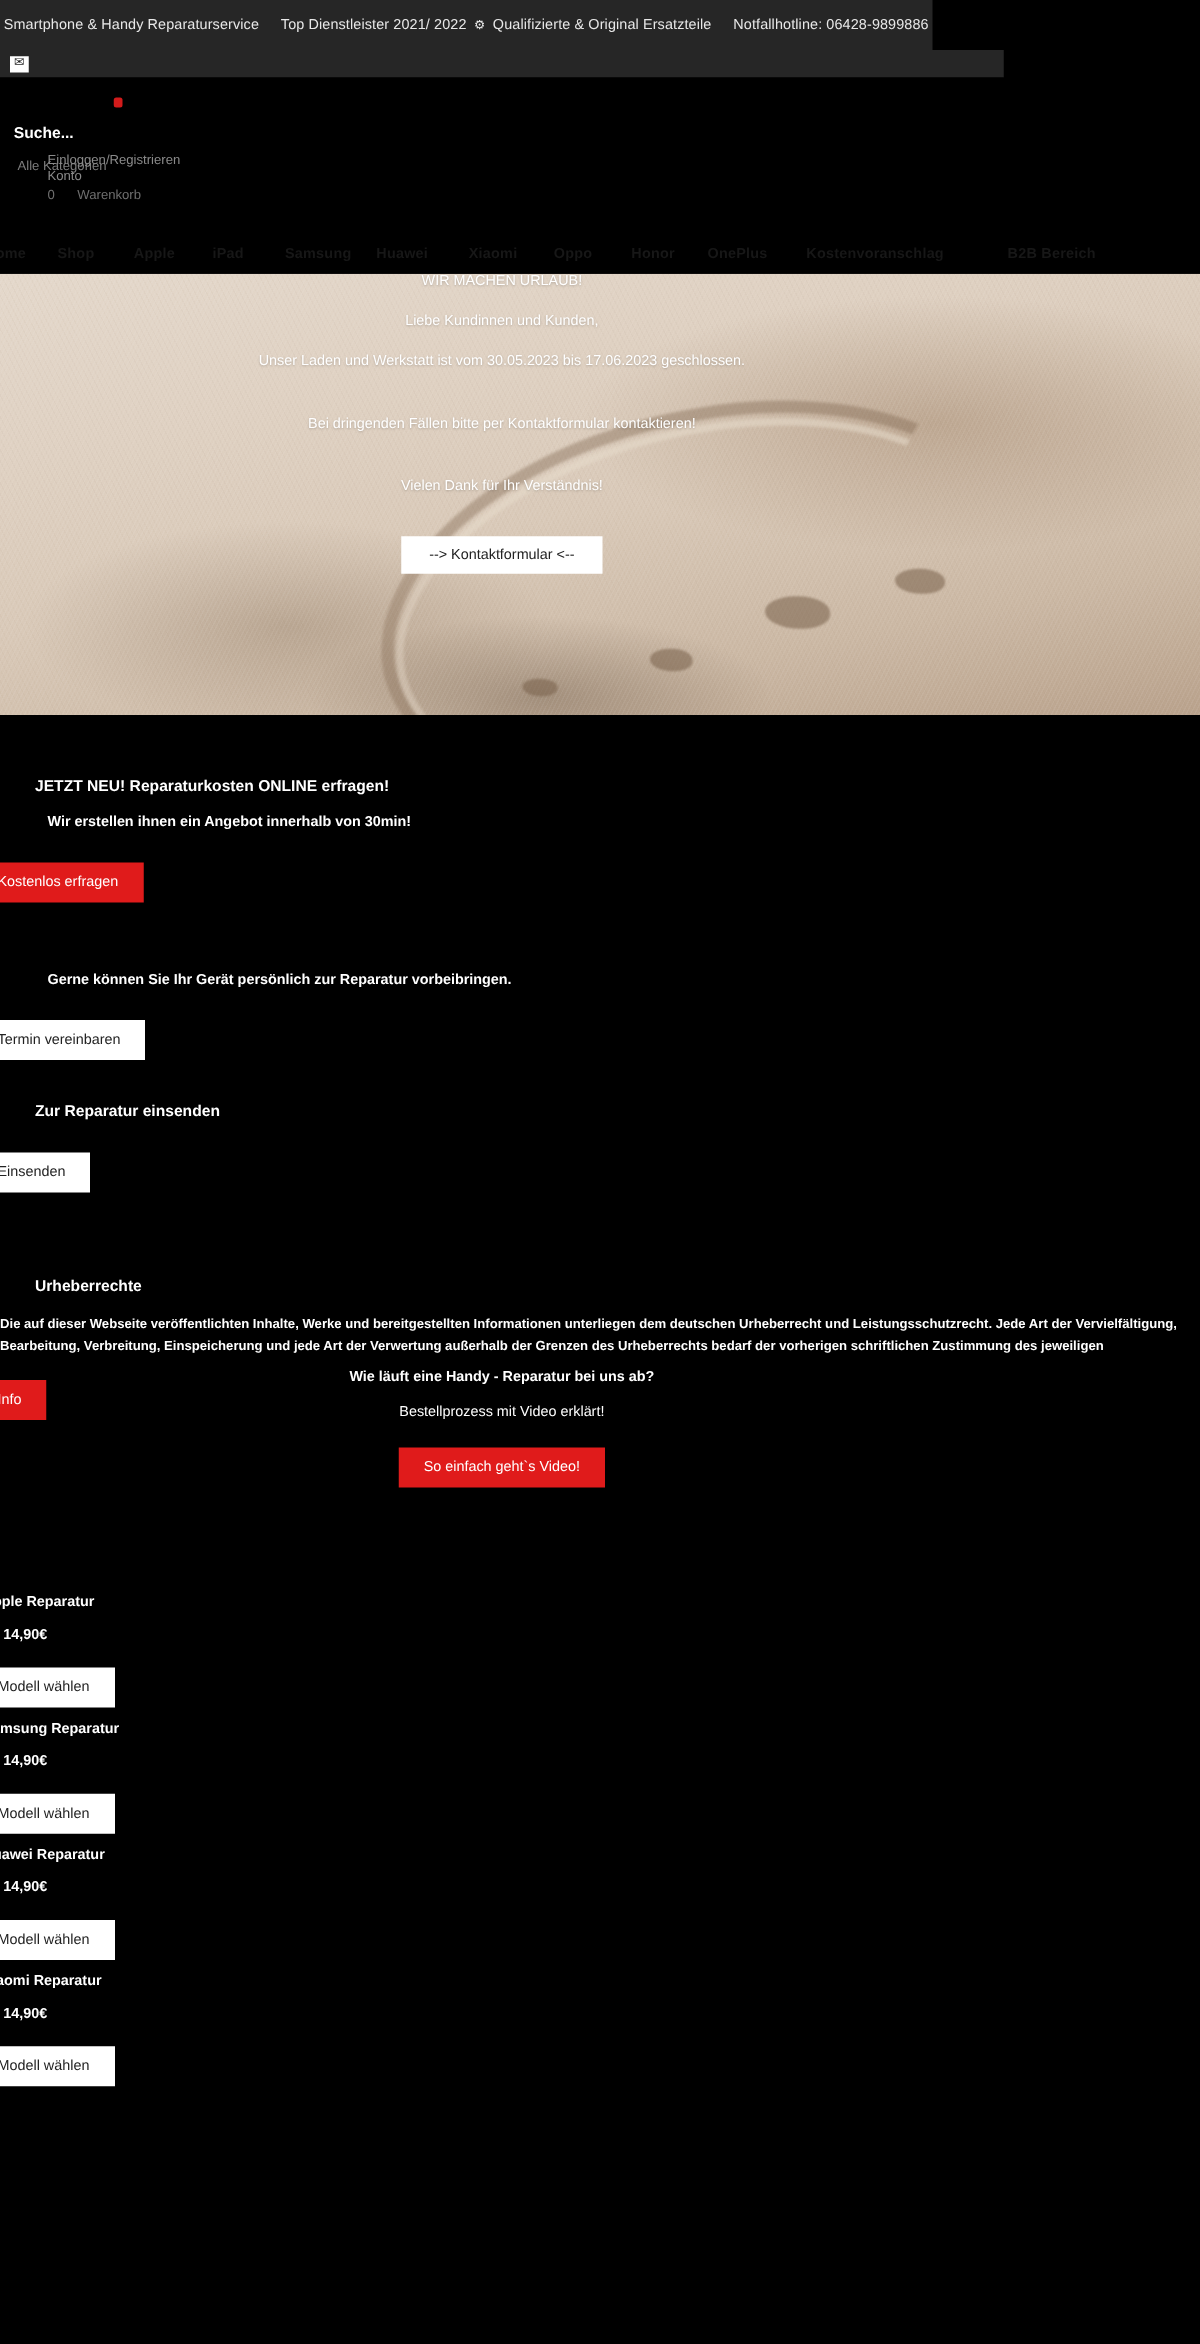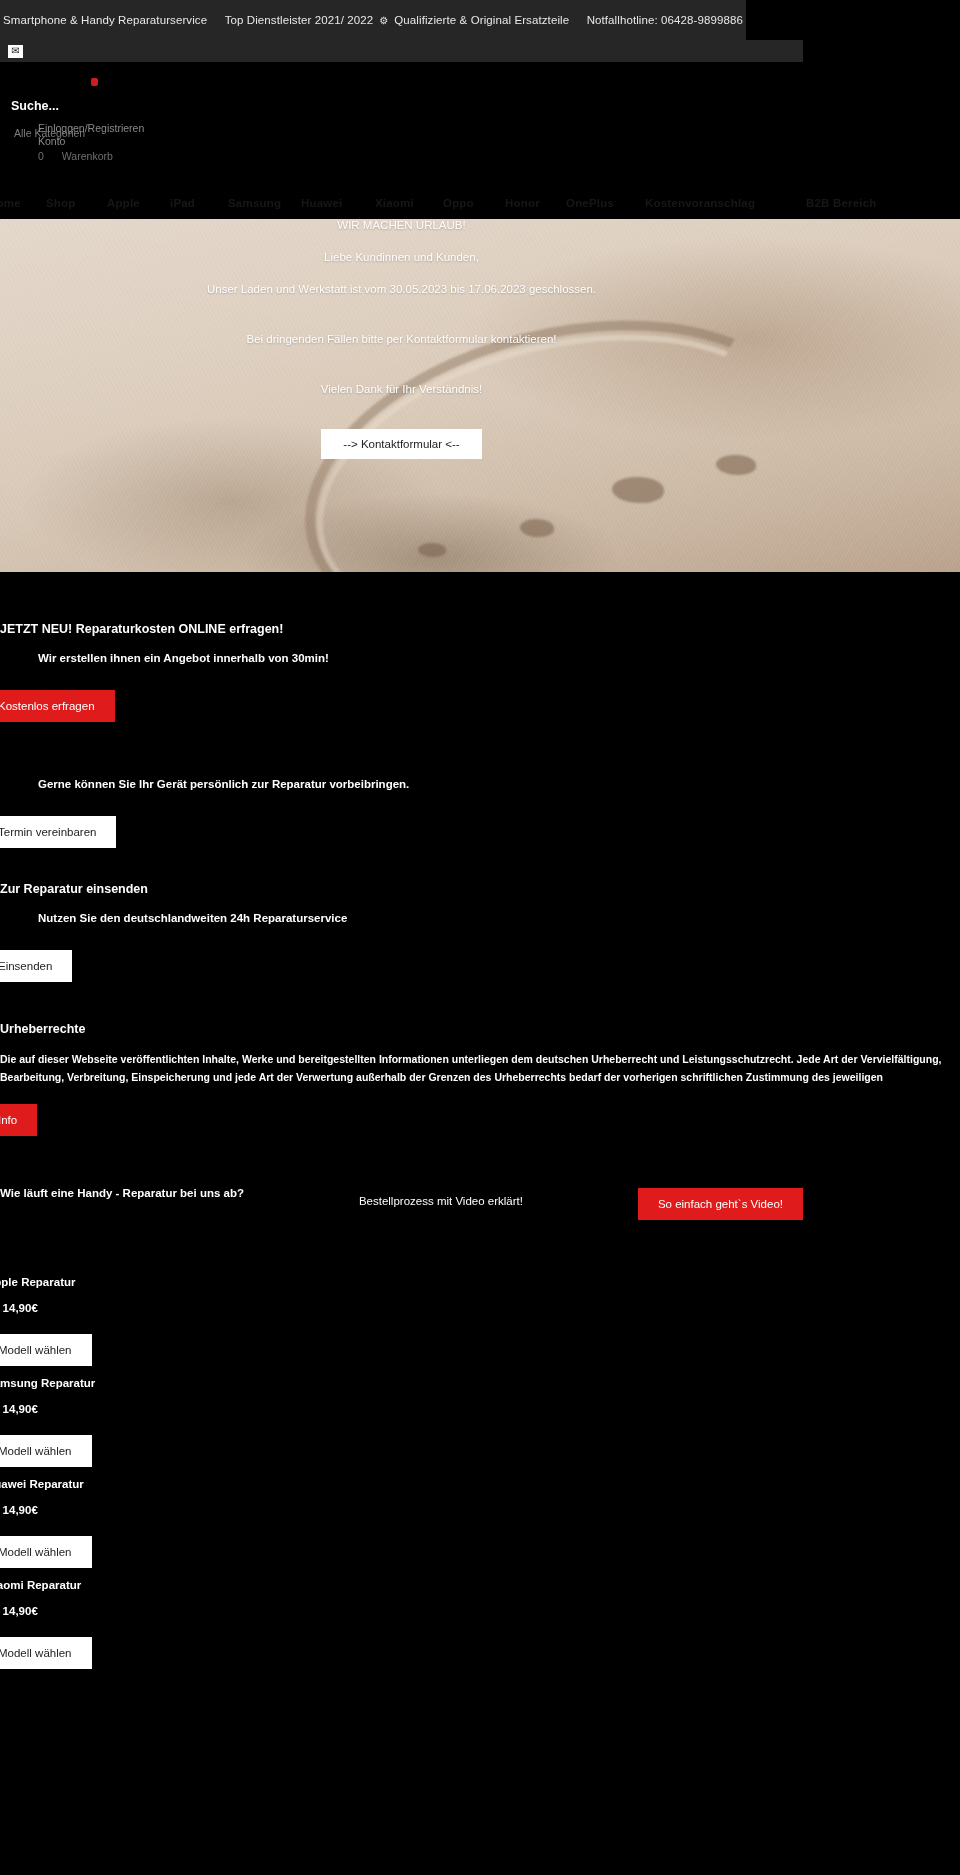--- a/index.html
+++ b/index.html
@@ -117,39 +117,39 @@
   .hero-line.first{ margin-bottom:20px; }
   .hero-gap{ height:18px; }
   .hero-btn{
     margin-top:14px; background:#fff; color:#222;
     font-size:11.5px; padding:9px 22px; border:none; cursor:pointer;
     white-space:nowrap;
   }
 
   
   .block{ position:absolute; left:0; width:803px; }
-  .blk-title{ font-size:12.5px; font-weight:bold; color:#fff; }
+  .blk-title{ font-size:12.5px; font-weight:bold; color:#fff;margin-left:28px; }
   .blk-sub{ font-size:11.5px; font-weight:bold; color:#fff; margin-top:16px;padding-left:38px; }
   .btn{
     display:inline-block; font-size:11.5px; padding:10px 20px;
     border:none; cursor:pointer; white-space:nowrap;
   }
   .btn-red{ background:#e01b1b; color:#fff; }
   .btn-white{ background:#fff; color:#222; }
 
   
   .copy-p{
     font-size:10.5px; font-weight:bold; color:#fff; line-height:1.72;
     width:960px; margin-top:14px;
   }
 
   
   .video-blk{
-    position:absolute; left:0; top:1166px; width:803px;
-    display:flex; flex-direction:row; align-items:center;justify-content:space-between;
+    position:absolute; left:0; top:1096px; width:803px;
+    display:flex; flex-direction:column; align-items:center;justify-content:space-between;
   }
   .video-blk .v1{ font-size:11.5px; font-weight:bold; }
   .video-blk .v2{ font-size:11.5px; font-weight:normal; margin-top:16px; }
   .video-blk .btn{ margin-top:22px; }
 
   
   .prod{ position:absolute; left:0; width:803px; }
   .prod .p-name{ font-size:11.5px; font-weight:bold; color:#fff; }
   .prod .p-price{ font-size:11.5px; font-weight:bold; color:#fff; margin-top:14px; }
   .prod .btn{ margin-top:20px; }
@@ -230,21 +230,20 @@
   <button class="btn btn-red" style="margin-top:26px;margin-left:-22px;">Kostenlos erfragen</button>
 </div>
 
 <div class="block" style="top:762px;">
   <div class="blk-sub">Gerne können Sie Ihr Gerät persönlich zur Reparatur vorbeibringen.</div>
   <button class="btn btn-white" style="margin-top:26px;margin-left:-22px;">Termin vereinbaren</button>
 </div>
 
 <div class="block" style="top:882px;">
   <div class="blk-title">Zur Reparatur einsenden</div>
-  <div class="blk-sub">Nutzen Sie den deutschlandweiten 24h Reparaturservice</div>
   <button class="btn btn-white" style="margin-top:26px;margin-left:-22px;">Einsenden</button>
 </div>
 
 <div class="block" style="top:1022px;">
   <div class="blk-title">Urheberrechte</div>
   <div class="copy-p">
     <div>Die auf dieser Webseite veröffentlichten Inhalte, Werke und bereitgestellten Informationen unterliegen dem deutschen Urheberrecht und Leistungsschutzrecht. Jede Art der Vervielfältigung,</div>
     <div>Bearbeitung, Verbreitung, Einspeicherung und jede Art der Verwertung außerhalb der Grenzen des Urheberrechts bedarf der vorherigen schriftlichen Zustimmung des jeweiligen</div>
   </div>
   <button class="btn btn-red" style="margin-top:18px;margin-left:-22px;">Info</button>

